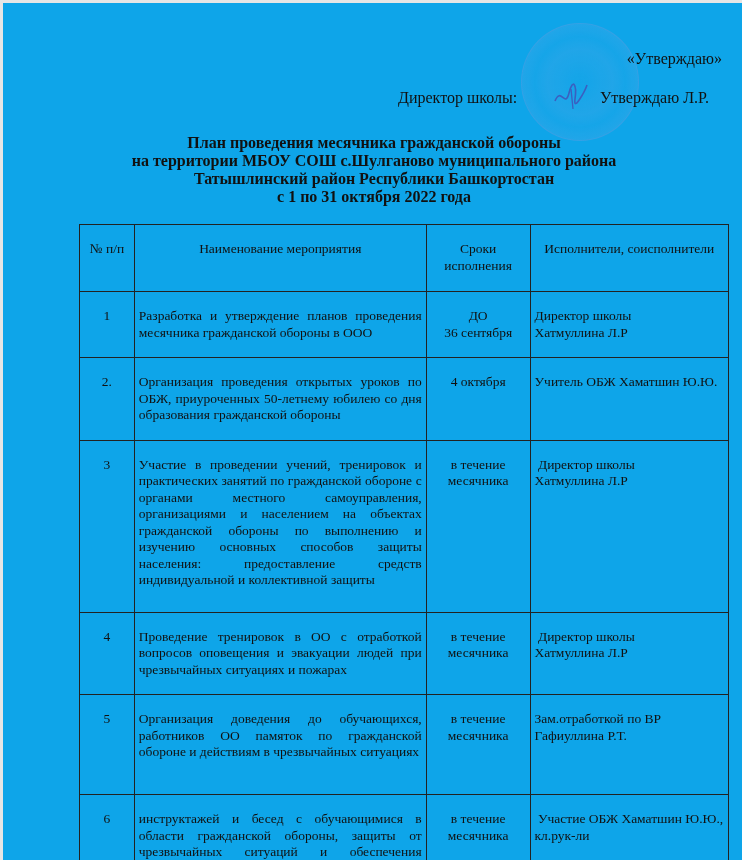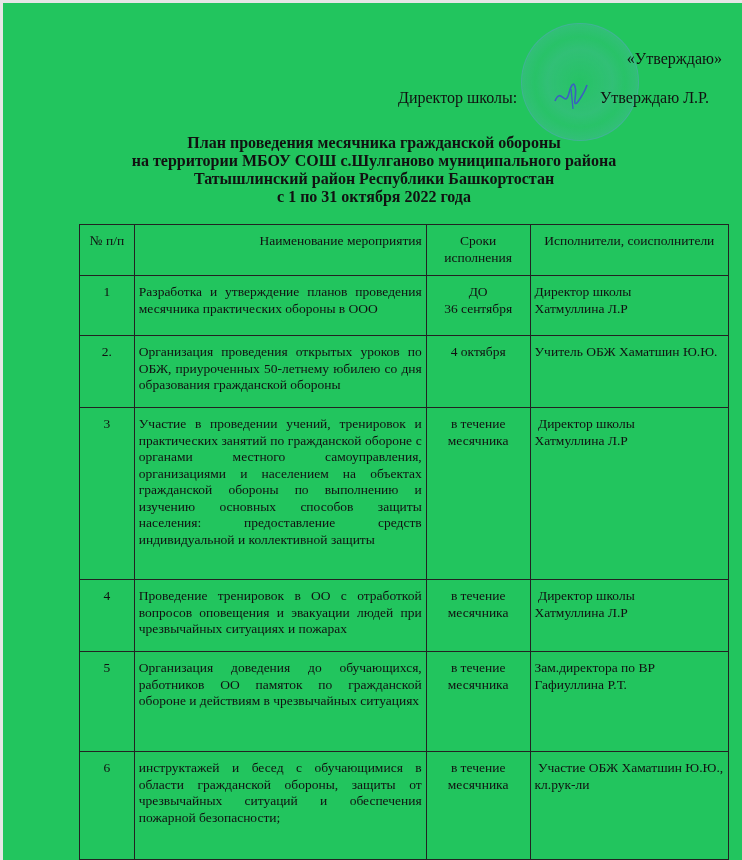--- a/index.html
+++ b/index.html
@@ -5,21 +5,21 @@
   html, body { margin: 0; padding: 0; }
   body {
     width: 742px; height: 860px; overflow: hidden;
     background: #e6e6e6;
     font-family: "Liberation Serif", "DejaVu Serif", serif;
     color: #111;
   }
   .page {
     position: absolute; left: 3px; top: 3px;
     width: 739px; height: 857px;
-    background: #22c55e;
+    background: #0ea5e9;
   }
   .stamp {
     position: absolute; left: 518px; top: 20px;
     width: 116px; height: 116px; border-radius: 50%;
     background: radial-gradient(circle, rgba(120,170,230,0.05) 0%, rgba(120,170,230,0.18) 40%, rgba(120,170,230,0.08) 55%, rgba(120,170,230,0.22) 75%, rgba(120,170,230,0.05) 100%);
     border: 1px solid rgba(100,150,220,0.3);
   }
   .signature {
     position: absolute; left: 548px; top: 78px; width: 40px; height: 30px;
   }
@@ -36,21 +36,21 @@
   .title {
     position: absolute; left: 0; top: 131px; width: 742px;
     text-align: center; font-weight: bold; font-size: 16px; line-height: 18px;
   }
   table.plan {
     position: absolute; left: 76px; top: 221px;
     border-collapse: collapse; width: 650px;
     font-size: 13.5px; line-height: 16.5px;
   }
   table.plan td, table.plan th {
-    border: 1px solid #222; vertical-align: top; padding: 8px 4px;
+    border: 1px solid #222; vertical-align: top; padding: 16px 4px;
     font-weight: normal;
   }
   table.plan th { text-align: center; height: 34px; }
   .c1 { width: 46px; text-align: center; }
   .c2 { width: 284px; text-align: justify; }
   .c3 { width: 95px; text-align: center; }
   .c4 { width: 190px; text-align: left; }
   .pre { white-space: pre-wrap; }
 </style>
 </head>
@@ -73,27 +73,27 @@
     <div>План проведения месячника гражданской обороны</div>
     <div>на территории МБОУ СОШ с.Шулганово муниципального района</div>
     <div>Татышлинский район Республики Башкортостан</div>
     <div>с 1 по 31 октября 2022 года</div>
   </div>
 
   <table class="plan">
     <tbody>
         <tr>
       <th class="c1">№ п/п</th>
-      <th class="c2" style="text-align:right">Наименование мероприятия</th>
+      <th class="c2" style="text-align:center">Наименование мероприятия</th>
       <th class="c3">Сроки исполнения</th>
       <th class="c4" style="">Исполнители, соисполнители</th>
     </tr>
     <tr style="height:60px">
       <td class="c1">1</td>
-      <td class="c2">Разработка и утверждение планов проведения месячника практических обороны в ООО</td>
+      <td class="c2">Разработка и утверждение планов проведения месячника гражданской обороны в ООО</td>
       <td class="c3 pre">ДО
 36 сентября</td>
       <td class="c4 pre">Директор школы
 Хатмуллина Л.Р</td>
     </tr>
     <tr style="height:72px">
       <td class="c1">2.</td>
       <td class="c2">Организация проведения открытых уроков по ОБЖ, приуроченных 50-летнему юбилею со дня образования гражданской обороны</td>
       <td class="c3 pre">4 октября</td>
       <td class="c4 pre" style="text-align:justify">Учитель ОБЖ Хаматшин Ю.Ю.</td>
@@ -109,21 +109,21 @@
       <td class="c1">4</td>
       <td class="c2">Проведение тренировок в ОО с отработкой вопросов оповещения и эвакуации людей при чрезвычайных ситуациях и пожарах</td>
       <td class="c3 pre">в течение месячника</td>
       <td class="c4 pre"> Директор школы
 Хатмуллина Л.Р</td>
     </tr>
     <tr style="height:100px">
       <td class="c1">5</td>
       <td class="c2">Организация доведения до обучающихся, работников ОО памяток по гражданской обороне и действиям в чрезвычайных ситуациях</td>
       <td class="c3 pre">в течение месячника</td>
-      <td class="c4 pre">Зам.директора по ВР
+      <td class="c4 pre">Зам.отработкой по ВР
 Гафиуллина Р.Т.</td>
     </tr>
     <tr style="height:108px">
       <td class="c1">6</td>
       <td class="c2">инструктажей и бесед с обучающимися в области гражданской обороны, защиты от чрезвычайных ситуаций и обеспечения пожарной безопасности;</td>
       <td class="c3 pre">в течение месячника</td>
       <td class="c4 pre"> Участие ОБЖ Хаматшин Ю.Ю., кл.рук-ли</td>
     </tr>
     <tr style="height:20px">
       <td class="c1"></td>

